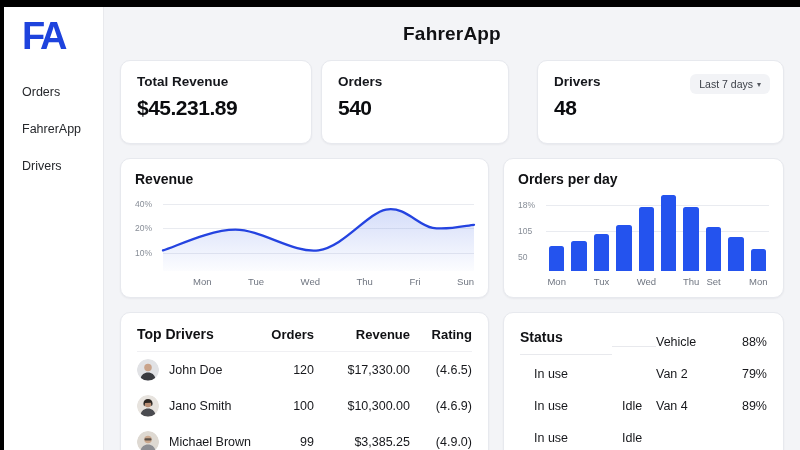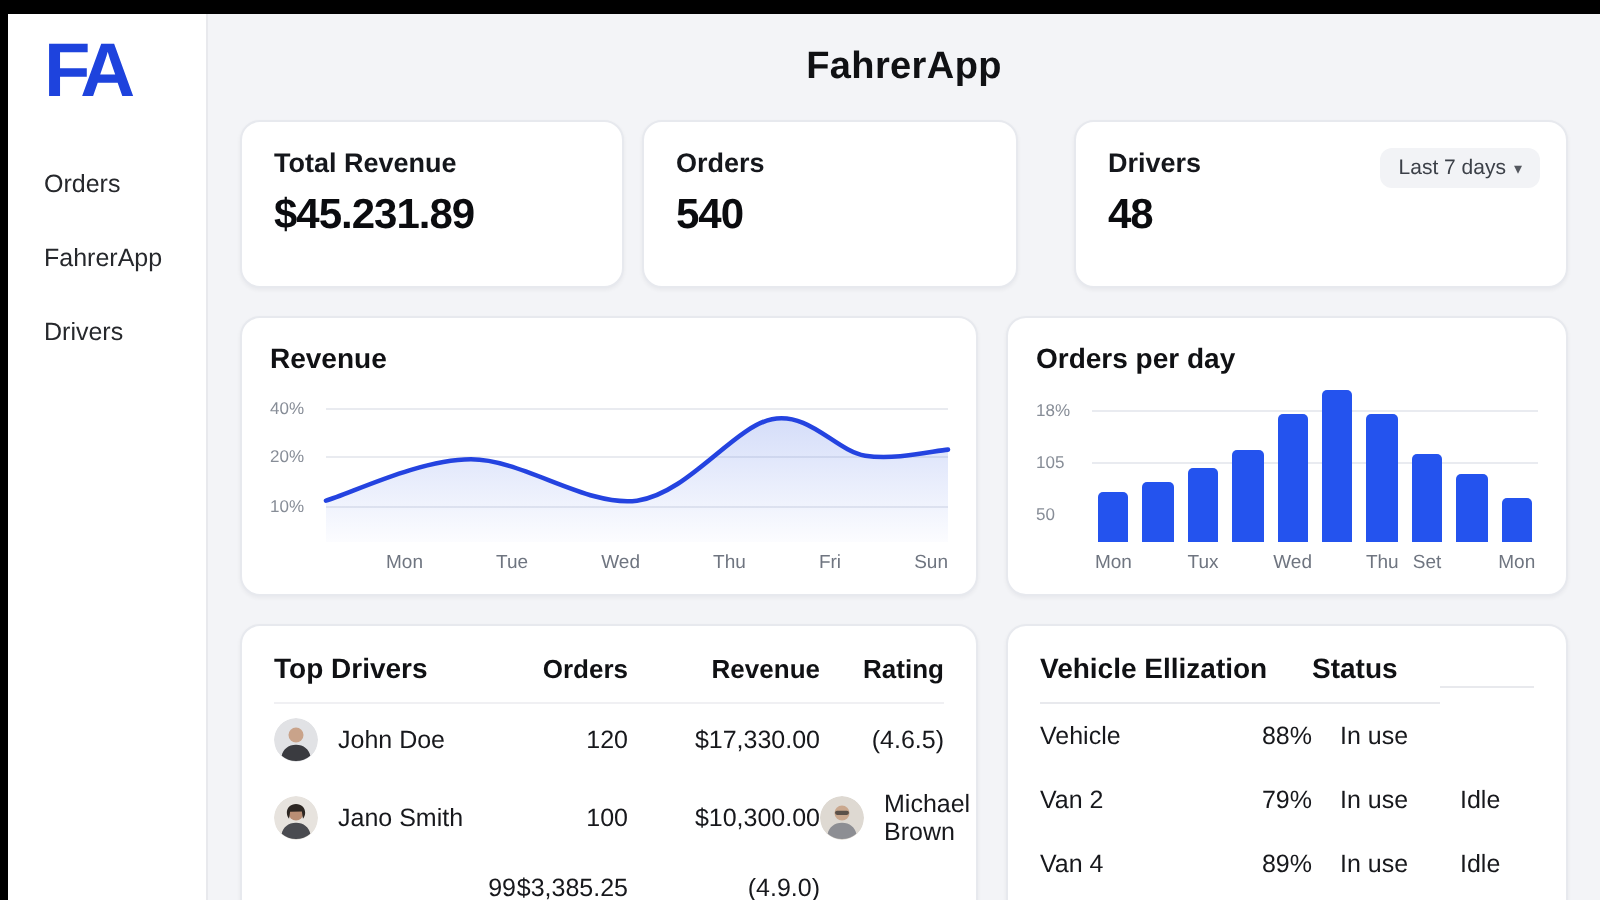--- a/index.html
+++ b/index.html
@@ -262,41 +262,41 @@
                   <circle cx="12" cy="12" r="12" fill="#e7e3de"></circle>
                   <circle cx="12" cy="9.3" r="4.1" fill="#b98e74"></circle>
                   <path d="M12 4.4c-3 0-5 2-5 4.8 0 1.4.6 2.6 1.2 3.2l.6-3.8 6.4-.2.6 4c.7-.7 1.2-1.9 1.2-3.2 0-2.8-2-4.8-5-4.8z" fill="#2c2622"></path>
                   <path d="M12 14.6c-4.2 0-7.2 2.6-7.8 6a12 12 0 0 0 15.6 0c-.6-3.4-3.6-6-7.8-6z" fill="#4a4b50"></path>
                 </svg>
             </span>
             <span>Jano Smith</span>
           </div>
           <div class="cell num">100</div>
           <div class="cell num">$10,300.00</div>
+          <div class="cell num">(4.6.9)</div>
 
           <div class="cell name-cell">
             <span class="avatar">
               <svg viewBox="0 0 24 24" width="22" height="22">
                   <circle cx="12" cy="12" r="12" fill="#ded9d2"></circle>
                   <circle cx="12" cy="9.3" r="4.1" fill="#caa88e"></circle>
                   <rect x="8.2" y="8" width="7.6" height="2.3" rx="1.1" fill="#5b5149"></rect>
                   <path d="M12 14.6c-4.2 0-7.2 2.6-7.8 6a12 12 0 0 0 15.6 0c-.6-3.4-3.6-6-7.8-6z" fill="#8d8e93"></path>
                 </svg>
             </span>
             <span>Michael Brown</span>
           </div>
           <div class="cell num">99</div>
           <div class="cell num">$3,385.25</div>
           <div class="cell num">(4.9.0)</div>
         </div>
       </div>
 
       <div class="card table-card vehicles">
         <div class="vehicles-grid">
-          <div class="t-title vg-h title">Vehicle Ellization</div>
           <div class="t-title vg-h status">Status</div>
           <div class="vg-h"></div>
 
           <div class="vcell">Vehicle</div>
           <div class="vcell pct">88%</div>
           <div class="vcell" style="padding-left:14px">In use</div>
           <div class="vcell" style="padding-left:10px"></div>
 
           <div class="vcell">Van 2</div>
           <div class="vcell pct">79%</div>

